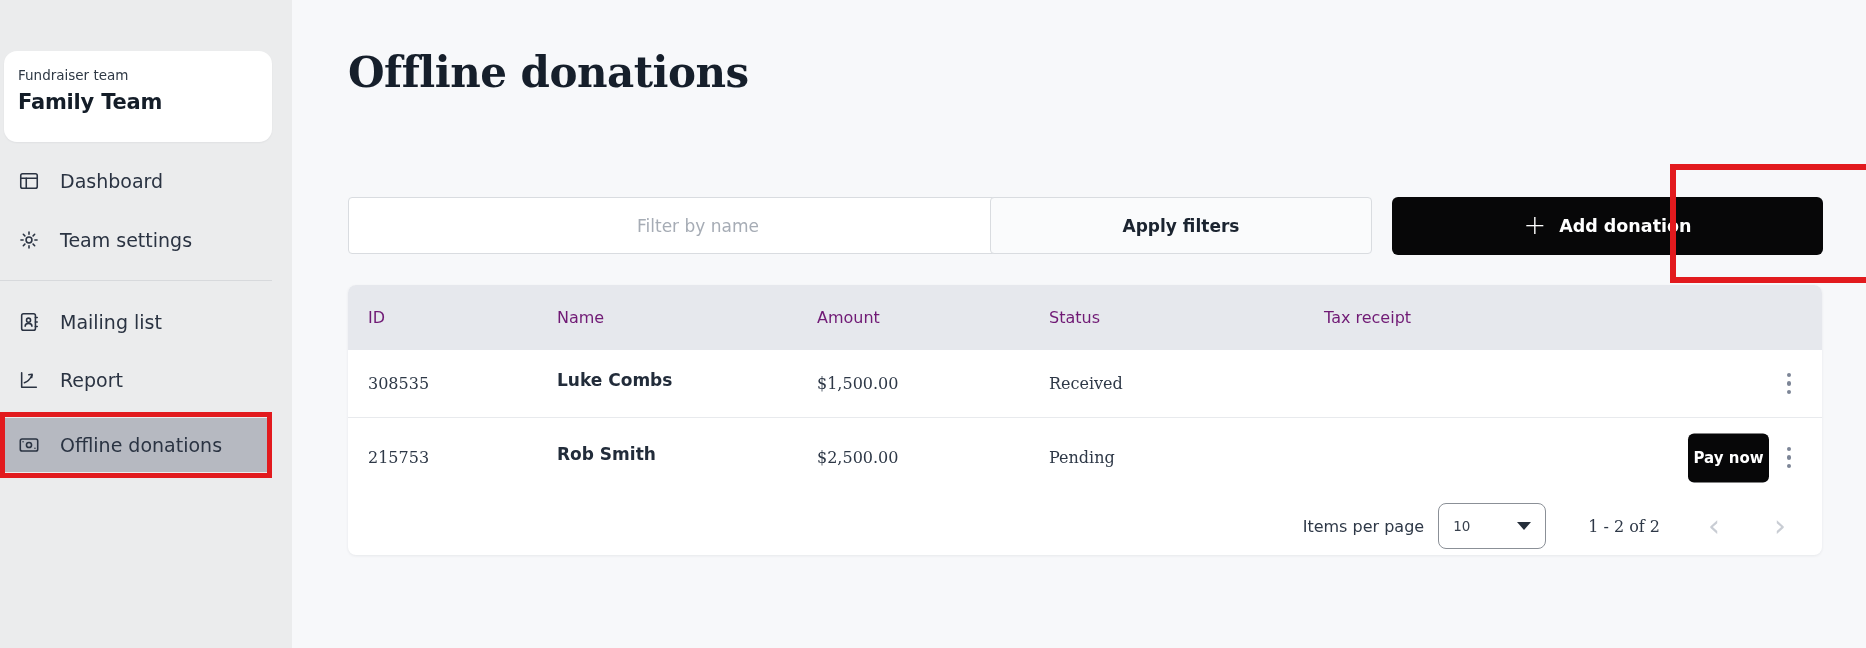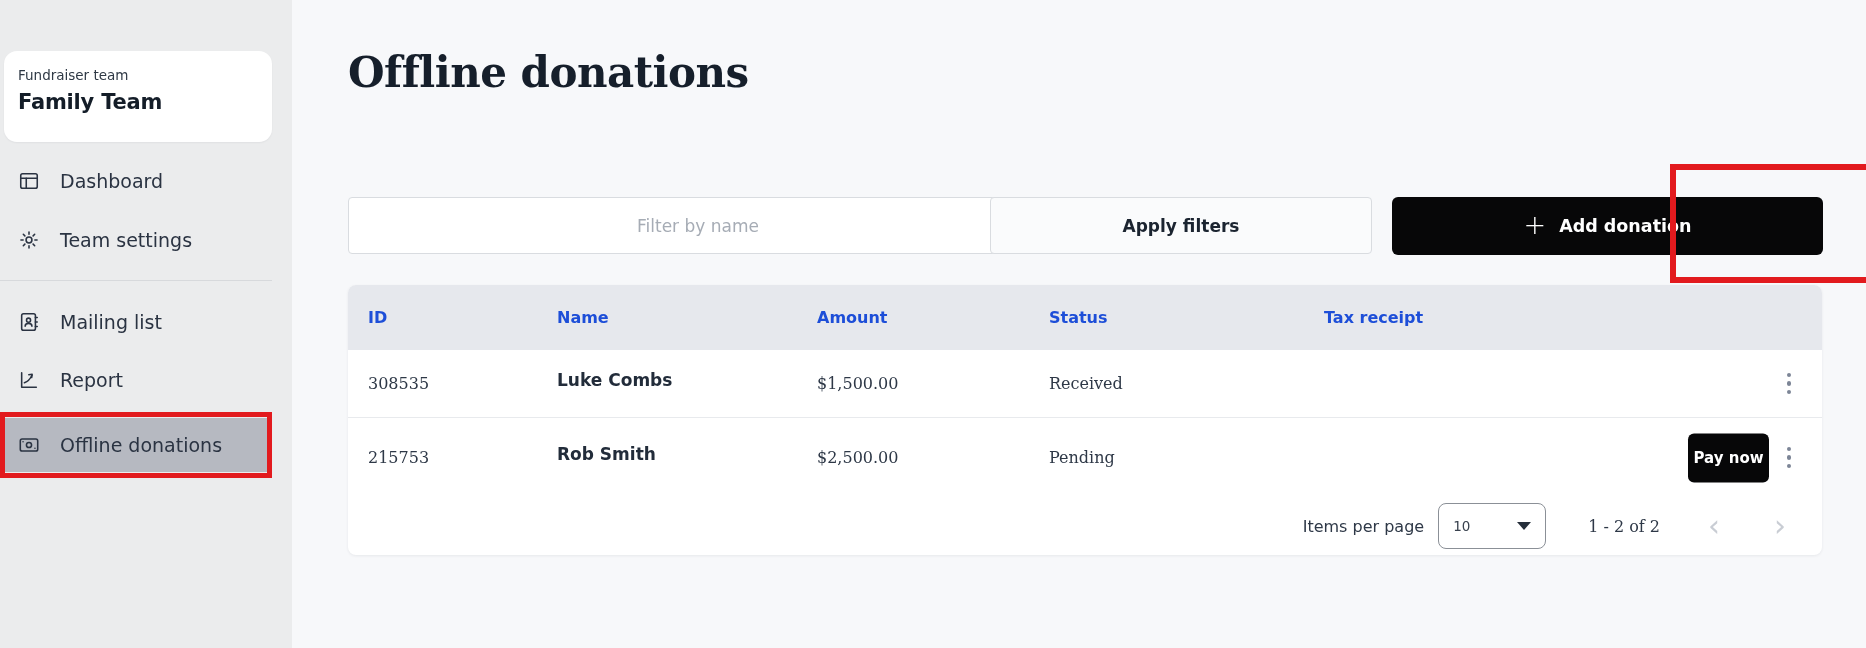--- a/index.html
+++ b/index.html
@@ -63,21 +63,21 @@
   
   .table-card {
     position:absolute; left:56px; top:285px; width:1474px; height:270px;
     background:#fff; border-radius:8px; box-shadow:0 1px 3px rgba(16,24,40,.07);
   }
   .thead {
     position:absolute; left:0; top:0; width:100%; height:65px;
     background:#e6e8ed; border-radius:8px 8px 0 0;
   }
   .col { position:absolute; top:0; height:100%; display:flex; align-items:center; font-size:16px; }
-  .thead .col { font-weight:bold; color:#1d4ed8; }
+  .thead .col { font-weight:normal; color:#701a75; }
   .c-id { left:20px; }  .c-name { left:209px; } .c-amount { left:469px; }
   .c-status { left:701px; } .c-tax { left:976px; }
   .trow { position:absolute; left:0; width:100%; }
   .trow-1 { top:65px; height:67px; }
   .trow-2 { top:132px; height:80px; border-top:1px solid #e8eaed; }
   .cell-serif { font-family:"DejaVu Serif","Liberation Serif",serif; color:#2e3847; }
   .cell-name { font-weight:600; color:#222c3a; font-size:17px; transform:translateY(-4px); }
   .kebab {
     position:absolute; left:1432px; top:50%; transform:translateY(-50%);
     width:18px; height:30px; display:flex; flex-direction:column;

